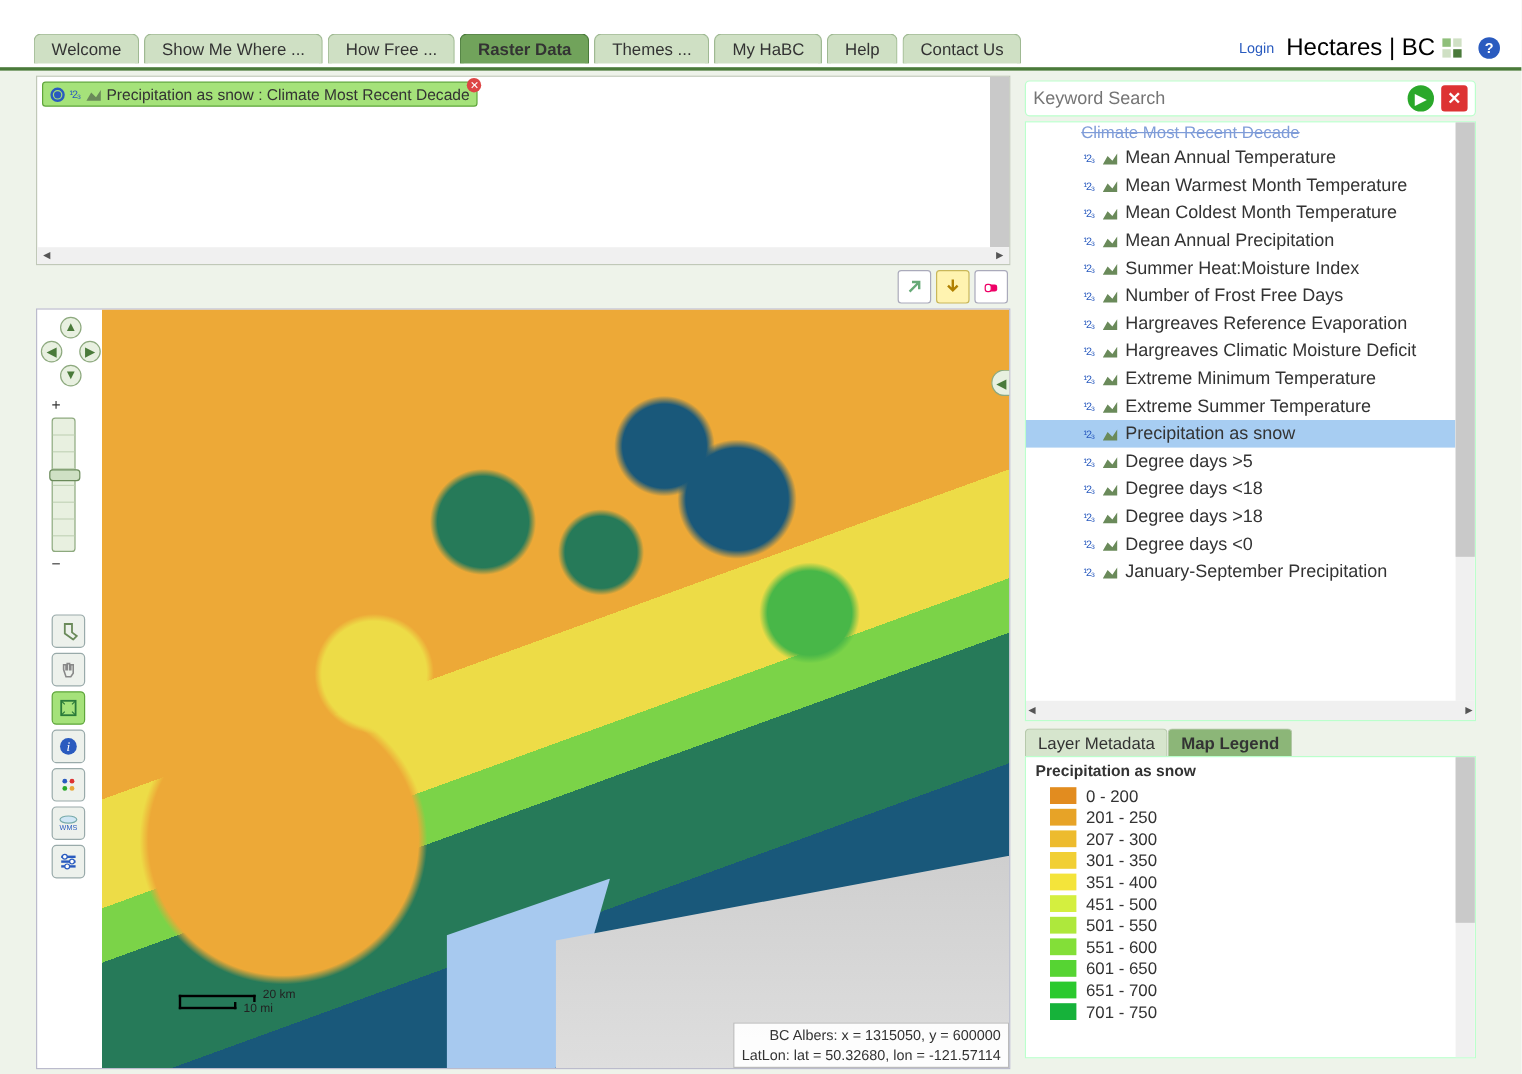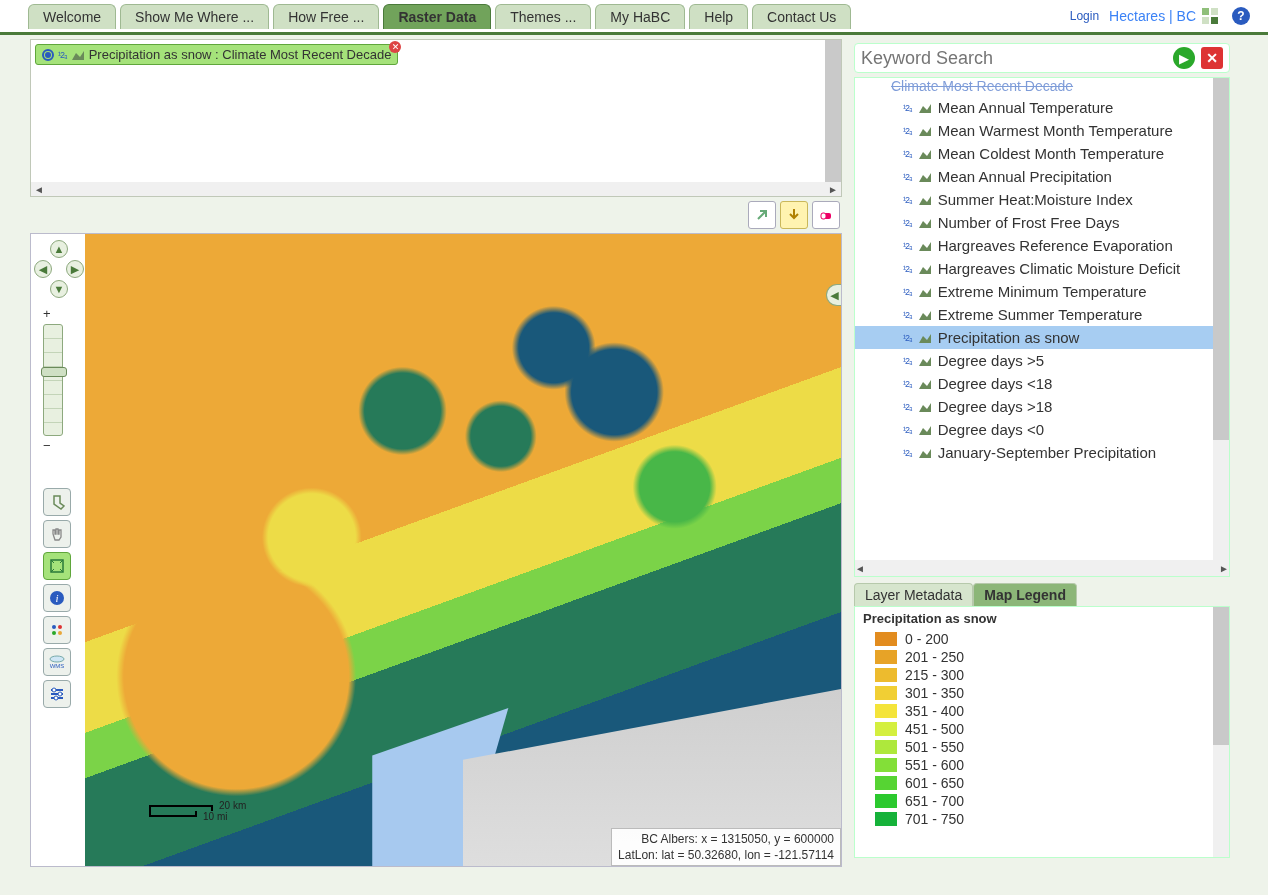--- a/index.html
+++ b/index.html
@@ -12,36 +12,37 @@
     height: 895px;
     overflow: hidden;
     position: relative;
   }
 
   
   .topbar {
     display: flex; align-items: center; height: 35px;
     border-bottom: 3px solid #4a7a3a;
     padding-left: 28px;
+    margin-top: 24px;
   }
   .tab {
     background: #cfe0c4;
     border: 1px solid #9fb992;
     border-bottom: none;
     border-radius: 6px 6px 0 0;
     padding: 4px 14px;
     margin-right: 4px;
     cursor: pointer;
     font-size: 14px;
     white-space: nowrap;
   }
   .tab.active { background: #71a35b; border-color: #4a7a3a; font-weight: bold; }
   .topbar .spacer { flex: 1; }
   .login { color: #2a5bbf; font-size: 12px; margin-right: 10px; cursor: pointer; }
-  .brand { color: #3b82f6; font-size: 14px; margin-right: 6px; display:flex; align-items:center;}
+  .brand { color: #000000; font-size: 20px; margin-right: 6px; display:flex; align-items:center;}
   .brand svg { margin-left:4px;}
   .help-icon {
     width: 18px; height: 18px; border-radius: 50%;
     background: #2a5bbf; color: #fff; font-weight: bold; font-size: 12px;
     display: inline-flex; align-items: center; justify-content: center;
     margin: 0 18px 0 6px; cursor: pointer;
   }
 
   
   .main { display: flex; background: #eef3ea; height: 860px; }
@@ -137,27 +138,27 @@
   .coordbox{
     position:absolute;right:0;bottom:0;background:rgba(255,255,255,.92);
     border:1px solid #bbb;padding:2px 6px;font-size:12px;text-align:right;line-height:1.35;
   }
 
   
   .search-row{
     display:flex;align-items:center;gap:6px;background:#fff;border:1px solid #bfc;
     border-radius:4px;padding:3px 6px; margin:4px 4px 4px 8px;
   }
-  .search-row input{flex:1;border:none;font-size:18px;color:#0c4a6e;background:transparent;}
+  .search-row input{flex:1;border:none;font-size:15px;color:#0c4a6e;background:transparent;}
   .gobtn{width:22px;height:22px;border-radius:50%;background:#2aa82a;color:#fff;display:flex;align-items:center;justify-content:center;font-size:13px;cursor:pointer;}
   .xbtn{width:22px;height:22px;border-radius:3px;background:#d33;color:#fff;display:flex;align-items:center;justify-content:center;font-size:14px;font-weight:bold;cursor:pointer;}
 
   .tree-box{ background:#fff;border:1px solid #bfc;margin:0 4px 6px 8px;height:500px;position:relative;}
   .tree-list{position:absolute;inset:0 16px 16px 0;overflow:hidden;}
-  .tree-header{ color:#2a5bbf; font-size:14px; padding:0 0 2px 36px; text-decoration:line-through; opacity:.6;}
+  .tree-header{ color:#2a5bbf; font-size:14px; padding:0 0 2px 46px; text-decoration:line-through; opacity:.6;}
   .tree-item{
     display:flex;align-items:center;gap:6px;padding:3px 4px 3px 48px;font-size:15px;cursor:pointer;
   }
   .tree-item.selected{ background:#a7cdf2;}
   .tree-vscroll{position:absolute;right:0;top:0;bottom:16px;width:16px;background:#f0f0f0;}
   .tree-vthumb{background:#c9c9c9;height:75%;}
   .tree-hscroll{position:absolute;left:0;right:0;bottom:0;height:16px;background:#f0f0f0;display:flex;justify-content:space-between;align-items:center;font-size:10px;color:#555;}
 
   .glyph-123{font-size:9px;color:#2a5bbf;letter-spacing:-1px;}
 
@@ -489,21 +490,21 @@
       <div class="legend-row">
             <div class="swatch" style="background: rgb(226, 140, 31);"></div>
             <span>0 - 200</span>
           </div>
           <div class="legend-row">
             <div class="swatch" style="background: rgb(231, 163, 39);"></div>
             <span>201 - 250</span>
           </div>
           <div class="legend-row">
             <div class="swatch" style="background: rgb(237, 187, 46);"></div>
-            <span>215 - 300</span>
+            <span>207 - 300</span>
           </div>
           <div class="legend-row">
             <div class="swatch" style="background: rgb(241, 207, 52);"></div>
             <span>301 - 350</span>
           </div>
           <div class="legend-row">
             <div class="swatch" style="background: rgb(244, 228, 58);"></div>
             <span>351 - 400</span>
           </div>
           <div class="legend-row">

